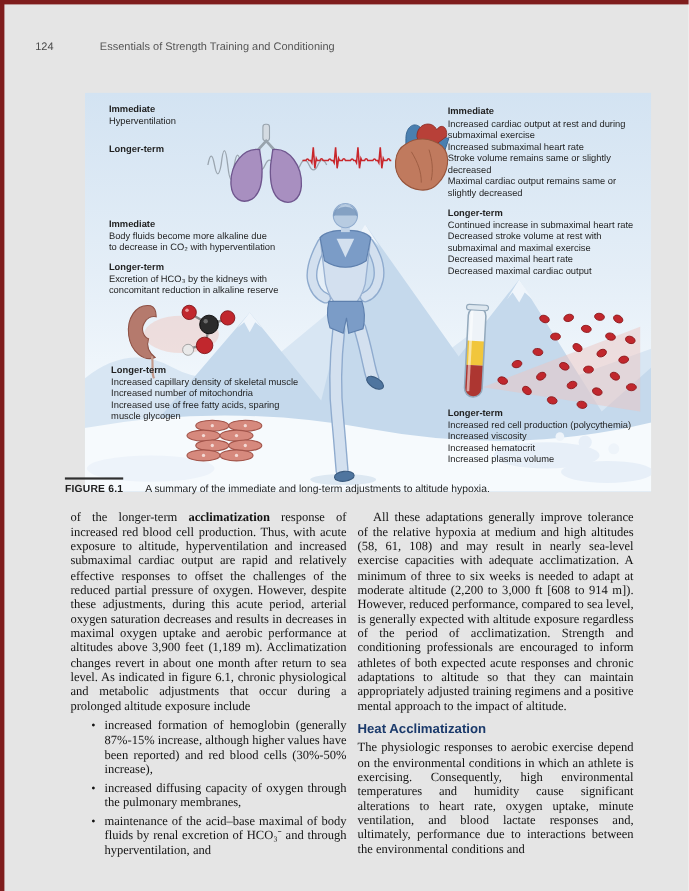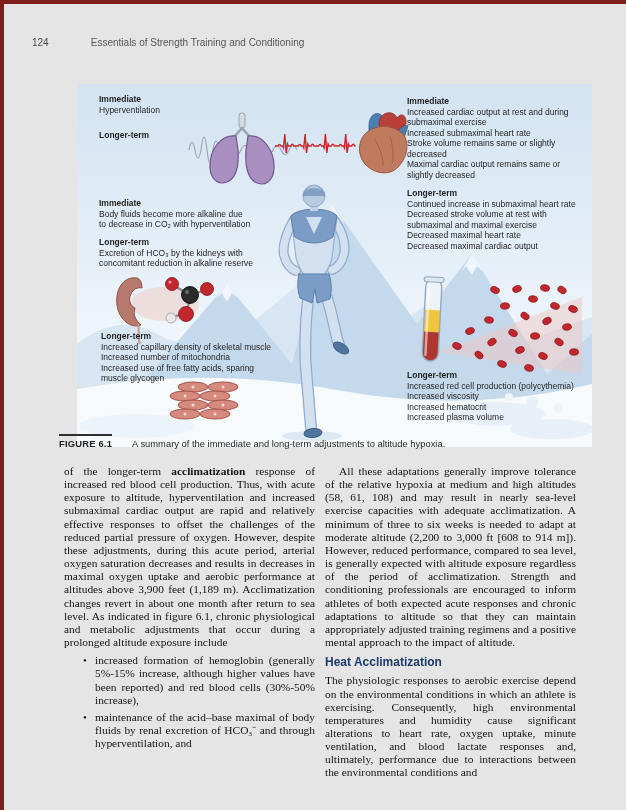--- a/index.html
+++ b/index.html
@@ -262,21 +262,22 @@
   </figure>
 
   <div class="fig-caption">
     <span class="cap-label">FIGURE 6.1</span><span class="cap-text">A summary of the immediate and long-term adjustments to altitude hypoxia.</span>
   </div>
 
   <main class="body-columns">
     <div class="col">
       <p class="para"><span>of the longer-term </span><b>acclimatization</b><span> response of increased red blood cell production. Thus, with acute exposure to altitude, hyperventilation and increased submaximal cardiac output are rapid and relatively effective responses to offset the challenges of the reduced partial pressure of oxygen. However, despite these adjustments, during this acute period, arterial oxygen saturation decreases and results in decreases in maximal oxygen uptake and aerobic performance at altitudes above 3,900 feet (1,189 m). Acclimatization changes revert in about one month after return to sea level. As indicated in figure 6.1, chronic physiological and metabolic adjustments that occur during a prolonged altitude exposure include</span></p>
       <ul class="bullets">
-        <li>increased formation of hemoglobin (generally 5%-15% increase, although higher values have been reported) and red blood cells (30%-50% increase),</li>
+        <li>increased formation of hemoglobin (generally 87%-15% increase, although higher values have been reported) and red blood cells (30%-50% increase),</li>
+        <li>increased diffusing capacity of oxygen through the pulmonary membranes,</li>
         <li>maintenance of the acid–base maximal of body fluids by renal excretion of HCO₃⁻ and through hyperventilation, and</li>
       </ul>
     </div>
     <div class="col">
       <p class="para indent">All these adaptations generally improve tolerance of the relative hypoxia at medium and high altitudes (58, 61, 108) and may result in nearly sea-level exercise capacities with adequate acclimatization. A minimum of three to six weeks is needed to adapt at moderate altitude (2,200 to 3,000 ft [608 to 914 m]). However, reduced performance, compared to sea level, is generally expected with altitude exposure regardless of the period of acclimatization. Strength and conditioning professionals are encouraged to inform athletes of both expected acute responses and chronic adaptations to altitude so that they can maintain appropriately adjusted training regimens and a positive mental approach to the impact of altitude.</p>
       <h2 class="section-heading">Heat Acclimatization</h2>
       <p class="para">The physiologic responses to aerobic exercise depend on the environmental conditions in which an athlete is exercising. Consequently, high environmental temperatures and humidity cause significant alterations to heart rate, oxygen uptake, minute ventilation, and blood lactate responses and, ultimately, performance due to interactions between the environmental conditions and</p>
     </div>
   </main>
 

